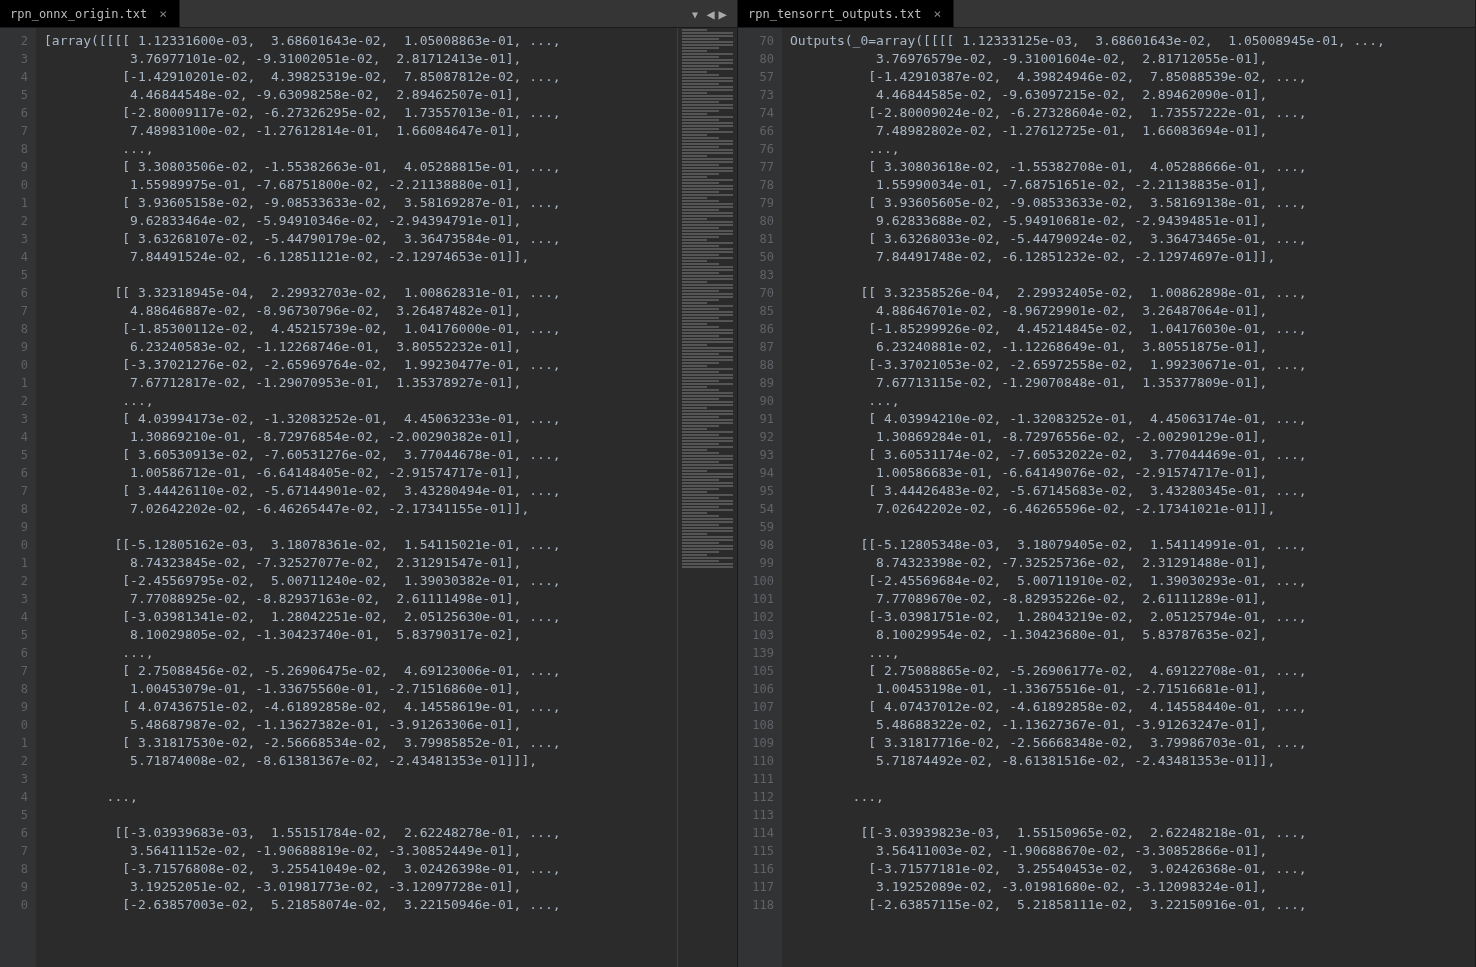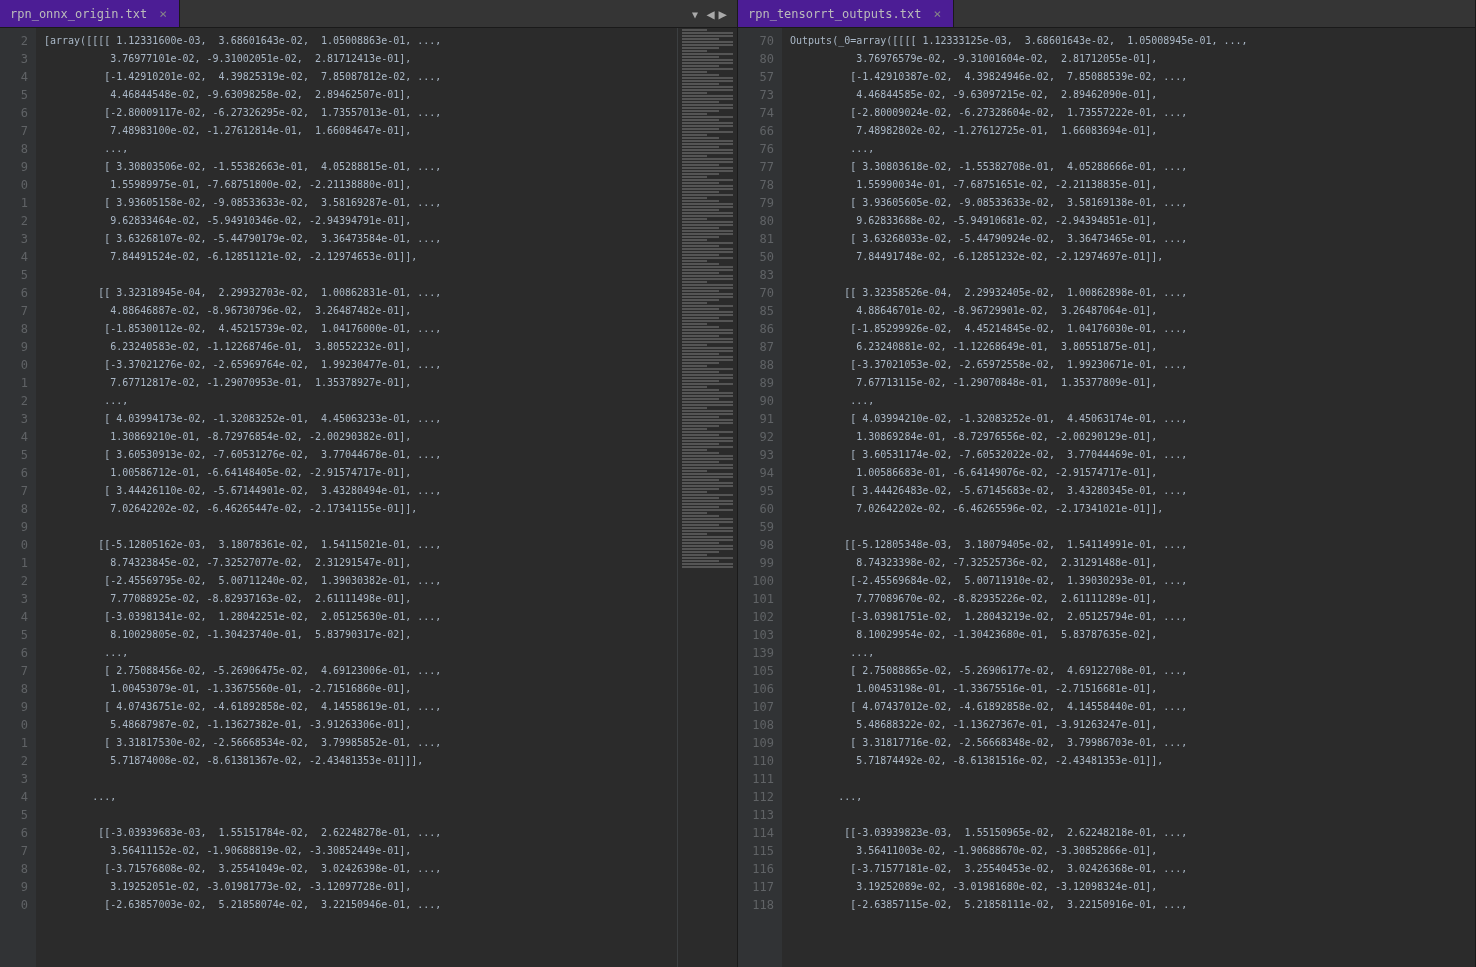--- a/index.html
+++ b/index.html
@@ -24,21 +24,21 @@
   position: relative;
 }
 .tab-bar {
   background: #353535;
   height: 28px;
   display: flex;
   align-items: stretch;
   border-bottom: 1px solid #1a1a1a;
 }
 .tab {
-  background: #4c1d95;
+  background: #000000;
   padding: 0 10px;
   display: flex;
   align-items: center;
   gap: 10px;
   border-right: 1px solid #1a1a1a;
   color: #bbbbbb;
   font-size: 12px;
   cursor: pointer;
 }
 .tab .close {
@@ -81,21 +81,21 @@
   min-width: 36px;
 }
 .gutter.right { min-width: 44px; }
 .content {
   flex: 1;
   padding: 4px 0 4px 8px;
   line-height: 18px;
   white-space: pre;
   overflow: hidden;
   color: #a9b7c6;
-  font-size: 10px;
+  font-size: 13px;
 }
 .minimap {
   width: 60px;
   background: #2b2b2b;
   border-left: 1px solid #3c3f41;
   position: relative;
   overflow: hidden;
 }
 .minimap-line {
   height: 2px;
@@ -391,21 +391,21 @@
           <div class="line">86</div>
           <div class="line">87</div>
           <div class="line">88</div>
           <div class="line">89</div>
           <div class="line">90</div>
           <div class="line">91</div>
           <div class="line">92</div>
           <div class="line">93</div>
           <div class="line">94</div>
           <div class="line">95</div>
-          <div class="line">60</div>
+          <div class="line">54</div>
           <div class="line">59</div>
           <div class="line">98</div>
           <div class="line">99</div>
           <div class="line">100</div>
           <div class="line">101</div>
           <div class="line">102</div>
           <div class="line">103</div>
           <div class="line">139</div>
           <div class="line">105</div>
           <div class="line">106</div>

